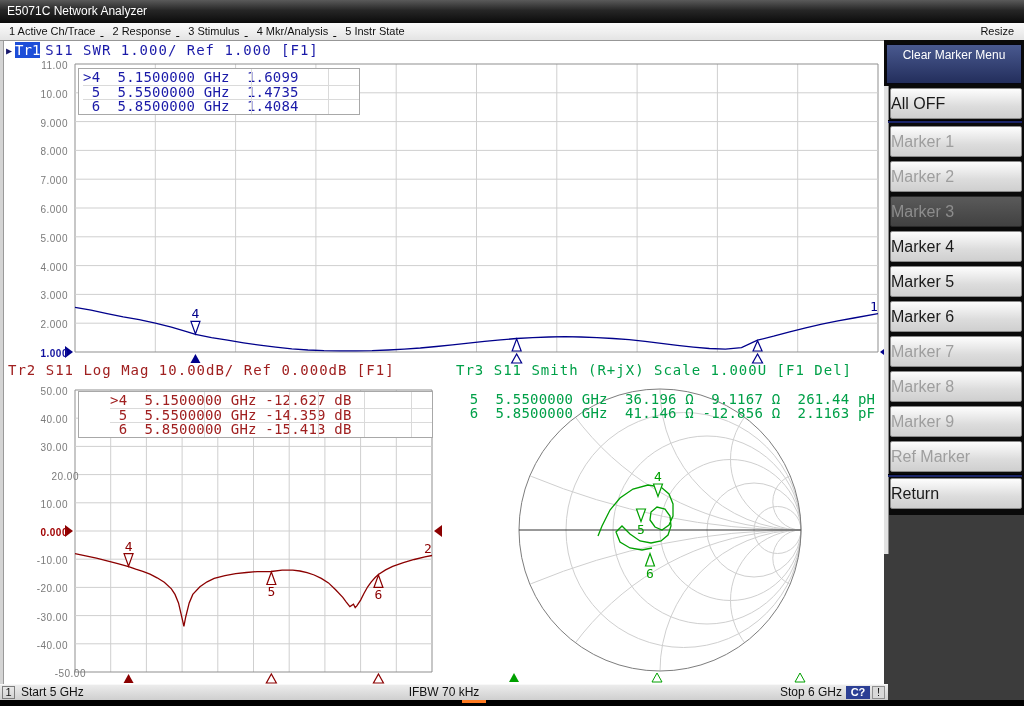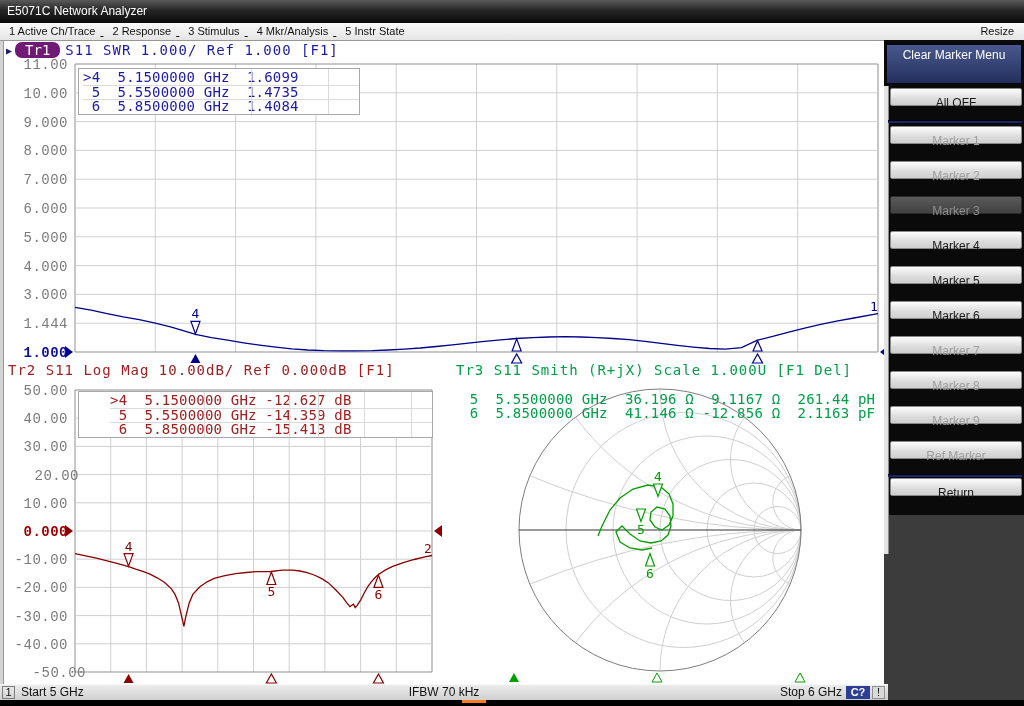--- a/index.html
+++ b/index.html
@@ -16,54 +16,54 @@
   .menu-item{display:inline-block;margin-left:9px;margin-right:5px;}
   .menu-resize{position:absolute;right:10px;top:0;}
   
   .client-bg{position:absolute;left:0;top:41px;width:884px;height:643px;background:#fff;}
   .left-strip{position:absolute;left:0;top:41px;width:4px;height:643px;background:#d4d4d4;border-right:1px solid #9a9a9a;box-sizing:border-box;}
   .trh{position:absolute;height:16px;font-family:"DejaVu Sans Mono",monospace;font-size:14px;letter-spacing:1px;white-space:pre;}
   .trh1{left:6px;top:42px;color:#1a1aa8;}
   .trh2{left:8px;top:362px;color:#a02020;}
   .trh3{left:456px;top:362px;color:#00a048;}
   .tr-arrow{color:#16166b;font-size:10px;vertical-align:1px;letter-spacing:0;}
-  .tr-badge{display:inline-block;background:#701a75;color:#fff;padding:0 10px;margin:0 5px 0 3px;letter-spacing:0;border-radius:7px;}
+  .tr-badge{display:inline-block;background:#1d4ed8;color:#fff;padding:0 0;margin:0 5px 0 3px;letter-spacing:0;}
   svg{position:absolute;}
   .gline{stroke:#cfcfcf;fill:none;stroke-width:1;}
   .gborder{stroke:#8f8f8f;fill:none;stroke-width:1;}
   .souter{stroke:#7d7d7d;fill:none;stroke-width:1;}
   .saxis{stroke:#333;stroke-width:1;}
   .trace{fill:none;stroke-width:1.3;}
   .mglyph{fill:#fff;stroke-width:1.2;}
   text.svgtxt{font-family:"DejaVu Sans Mono",monospace;font-size:13px;}
   
-  .tick{position:absolute;font-family:Liberation Mono, monospace;font-size:14px;letter-spacing:0.5px;
+  .tick{position:absolute;font-family:Liberation Sans, sans-serif;font-size:10px;letter-spacing:0.5px;
     color:#7a7a7a;text-align:right;height:15px;line-height:15px;}
   .tick.refnavy{color:#10109e;font-weight:bold;}
   .tick.refred{color:#a00000;font-weight:bold;}
   
   .mtable{position:absolute;background:#fff;border:1px solid #a8a8a8;
     font-family:"DejaVu Sans Mono",monospace;font-size:14px;letter-spacing:0.2px;
     line-height:13.5px;padding:2px 0 1px 4px;box-sizing:border-box;}
   .mtable.plain{background:transparent;border:none;}
   .mrow{white-space:pre;border-bottom:1px solid #dadada;}
   .mrow:last-child{border-bottom:none;}
   .mtable.plain .mrow{border-bottom:none;}
   .t1c{color:#1a1aa8;} .t2c{color:#a02020;} .t3c{color:#00a048;}
   .vline{position:absolute;top:0;bottom:0;width:1px;background:#dadada;}
   
   .sidebar{position:absolute;left:884px;top:40px;width:140px;height:666px;background:#3c3c3c;padding-left:12px;}
   .sidebar-top{position:absolute;left:0;top:0;width:140px;height:475px;background:#0a0a0a;}
   .scroll-lane{position:absolute;left:0;top:46px;width:5px;height:468px;background:#e2e2e2;border-right:1px solid #8a8a8a;box-sizing:border-box;}
   .sb-title{position:absolute;left:2px;top:4px;width:136px;height:40px;
     background:linear-gradient(180deg,#49598f,#232e5c);border:1px solid #06060f;box-sizing:border-box;
     color:#fff;font-size:12px;text-align:center;line-height:17px;padding-top:2px;}
-  .sb-btn{position:absolute;left:6px;width:132px;height:18px;box-sizing:border-box;
+  .sb-btn{position:absolute;left:6px;width:132px;height:31px;box-sizing:border-box;
     background:linear-gradient(180deg,#fdfdfd,#dcdcdc 60%,#cfcfcf);border:1px solid #8a8a8a;border-radius:2px;
-    color:#1a1a1a;font-size:12px;text-align:center;line-height:29px;}
+    color:#1a1a1a;font-size:16px;text-align:left;line-height:29px;}
   .sb-btn.off{color:#9e9e9e;}
   .sb-btn.pressed{background:linear-gradient(180deg,#5a5a5a,#414141);border-color:#2a2a2a;color:#8d8d8d;}
   .sb-sep{position:absolute;left:4px;width:134px;height:3px;background:#1a2468;border-top:1px solid #000;box-sizing:border-box;}
   
   .statusbar{position:absolute;left:0;top:684px;width:888px;height:16px;
     background:linear-gradient(180deg,#ececec,#cdcdcd);border-top:1px solid #f8f8f8;
     font-size:12px;line-height:15px;color:#111;}
   .chanbox{position:absolute;left:2px;top:1px;width:13px;height:13px;border:1px solid #7d7d7d;box-sizing:border-box;
     text-align:center;line-height:11px;font-size:11px;}
   .st-start{position:absolute;left:21px;top:0;}
@@ -214,21 +214,21 @@
   <div id="tr1-ticks">
       <div class="tick" style="left: 14px; width: 54px; top: 58px;">11.00</div>
       <div class="tick" style="left: 14px; width: 54px; top: 86.8px;">10.00</div>
       <div class="tick" style="left: 14px; width: 54px; top: 115.6px;">9.000</div>
       <div class="tick" style="left: 14px; width: 54px; top: 144.4px;">8.000</div>
       <div class="tick" style="left: 14px; width: 54px; top: 173.2px;">7.000</div>
       <div class="tick" style="left: 14px; width: 54px; top: 202px;">6.000</div>
       <div class="tick" style="left: 14px; width: 54px; top: 230.8px;">5.000</div>
       <div class="tick" style="left: 14px; width: 54px; top: 259.6px;">4.000</div>
       <div class="tick" style="left: 14px; width: 54px; top: 288.4px;">3.000</div>
-      <div class="tick" style="left: 14px; width: 54px; top: 317.2px;">1.444</div>
+      <div class="tick" style="left: 14px; width: 54px; top: 317.2px;">2.000</div>
       <div class="tick refnavy" style="left: 14px; width: 54px; top: 346px;">1.000</div>
     </div>
   <div id="tr2-ticks">
       <div class="tick" style="left: 14px; width: 54px; top: 384px;">50.00</div>
       <div class="tick" style="left: 14px; width: 54px; top: 412.2px;">40.00</div>
       <div class="tick" style="left: 14px; width: 54px; top: 440.4px;">30.00</div>
       <div class="tick" style="left: 25px; width: 54px; top: 468.6px;">20.00</div>
       <div class="tick" style="left: 14px; width: 54px; top: 496.8px;">10.00</div>
       <div class="tick refred" style="left: 14px; width: 54px; top: 525px;">0.000</div>
       <div class="tick" style="left: 14px; width: 54px; top: 553.2px;">-10.00</div>

